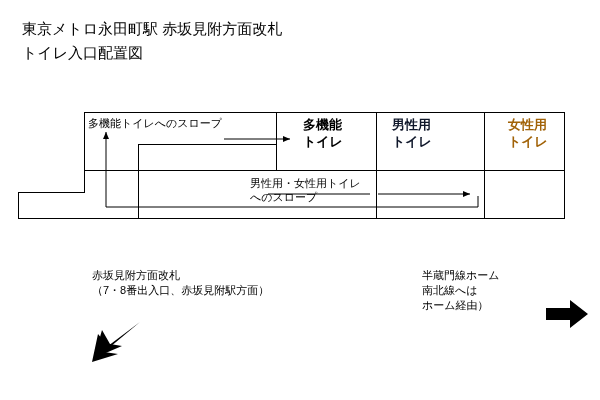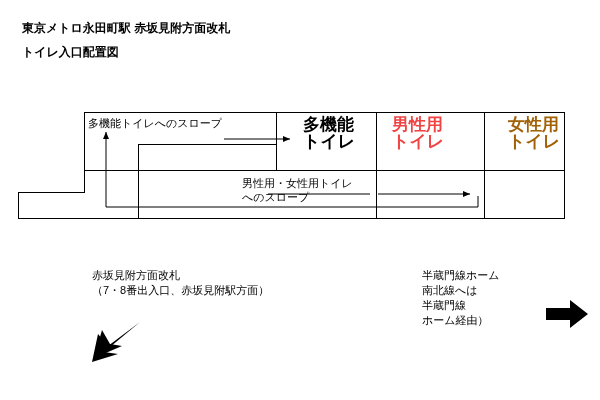--- a/index.html
+++ b/index.html
@@ -17,22 +17,22 @@
   }
   #stage {
     position: absolute;
     left: 0;
     top: 0;
     width: 600px;
     height: 400px;
   }
   .title {
     position: absolute;
-    font-size: 12px;
-    font-weight: bold;
+    font-size: 15px;
+    font-weight: normal;
     letter-spacing: 0px;
     white-space: nowrap;
   }
   #title-line1 { left: 22px; top: 20px; }
   #title-line2 { left: 22px; top: 44px; }
 
   
   #plan {
     position: absolute;
     left: 18px;
@@ -42,26 +42,26 @@
   }
   .wall {
     position: absolute;
     background: #000000;
   }
   .h { height: 1px; }
   .v { width: 1px; }
 
   .room-label {
     position: absolute;
-    font-size: 17px;
+    font-size: 13px;
     font-weight: bold;
     line-height: 17px;
     white-space: nowrap;
   }
-  .room-label.blue { color: #ef4444; }
+  .room-label.blue { color: #0f172a; }
   .room-label.red { color: #a16207; }
 
   .slope-label {
     position: absolute;
     font-size: 11px;
     line-height: 14px;
     white-space: nowrap;
   }
 
   
@@ -125,21 +125,21 @@
     <div class="room-label blue" style="left:374px; top:24px;">
       <div>男性用</div>
       <div>トイレ</div>
     </div>
     <div class="room-label red" style="left:490px; top:24px;">
       <div>女性用</div>
       <div>トイレ</div>
     </div>
 
     <div class="slope-label" style="left:70px; top:24px;">多機能トイレへのスロープ</div>
-    <div class="slope-label" style="left:224px; top:84px;">
+    <div class="slope-label" style="left:232px; top:84px;">
       <div>男性用・女性用トイレ</div>
       <div>へのスロープ</div>
     </div>
 
     <svg viewBox="0 0 564 135">
       <defs>
         <marker id="ah" markerWidth="8" markerHeight="8" refX="7" refY="3" orient="auto">
           <path d="M0,0 L7,3 L0,6 z" fill="#000000"></path>
         </marker>
       </defs>
@@ -155,21 +155,20 @@
   </div>
 
   <div class="caption" id="caption-left">
     <div>赤坂見附方面改札</div>
     <div>（7・8番出入口、赤坂見附駅方面）</div>
   </div>
 
   <div class="caption" id="caption-right">
     <div>半蔵門線ホーム</div>
     <div>南北線へは</div>
-    <div>半蔵門線</div>
     <div>ホーム経由）</div>
   </div>
 
   <svg class="big-arrow" style="left:88px; top:318px; width:54px; height:46px;" viewBox="0 0 54 46">
     <path d="M50,2 L22,26 L34,28 L6,40 L14,12 L22,26 Z" fill="#000000"></path>
     <path d="M52,4 L16,34 L30,36 L4,44 L10,16 L20,28 Z" fill="#000000"></path>
   </svg>
 
   <svg class="big-arrow" style="left:546px; top:298px; width:44px; height:32px;" viewBox="0 0 44 32">
     <path d="M0,10 L24,10 L24,2 L42,16 L24,30 L24,22 L0,22 Z" fill="#000000"></path>

